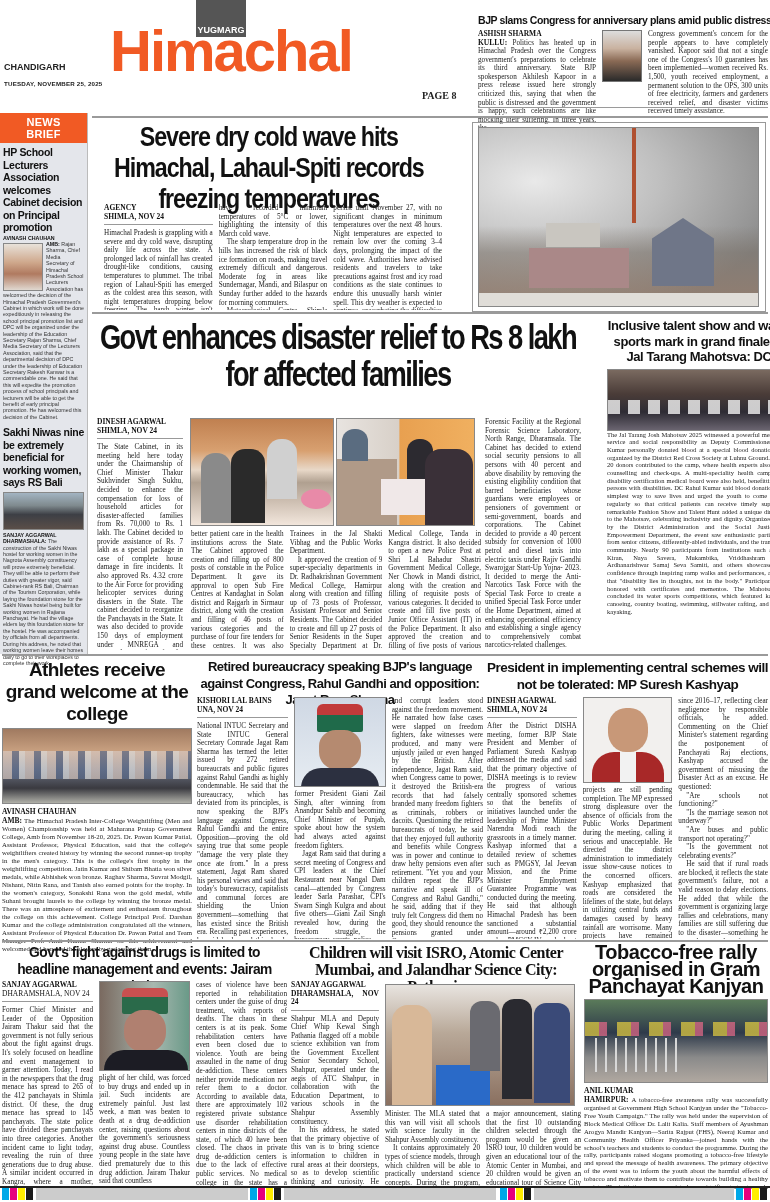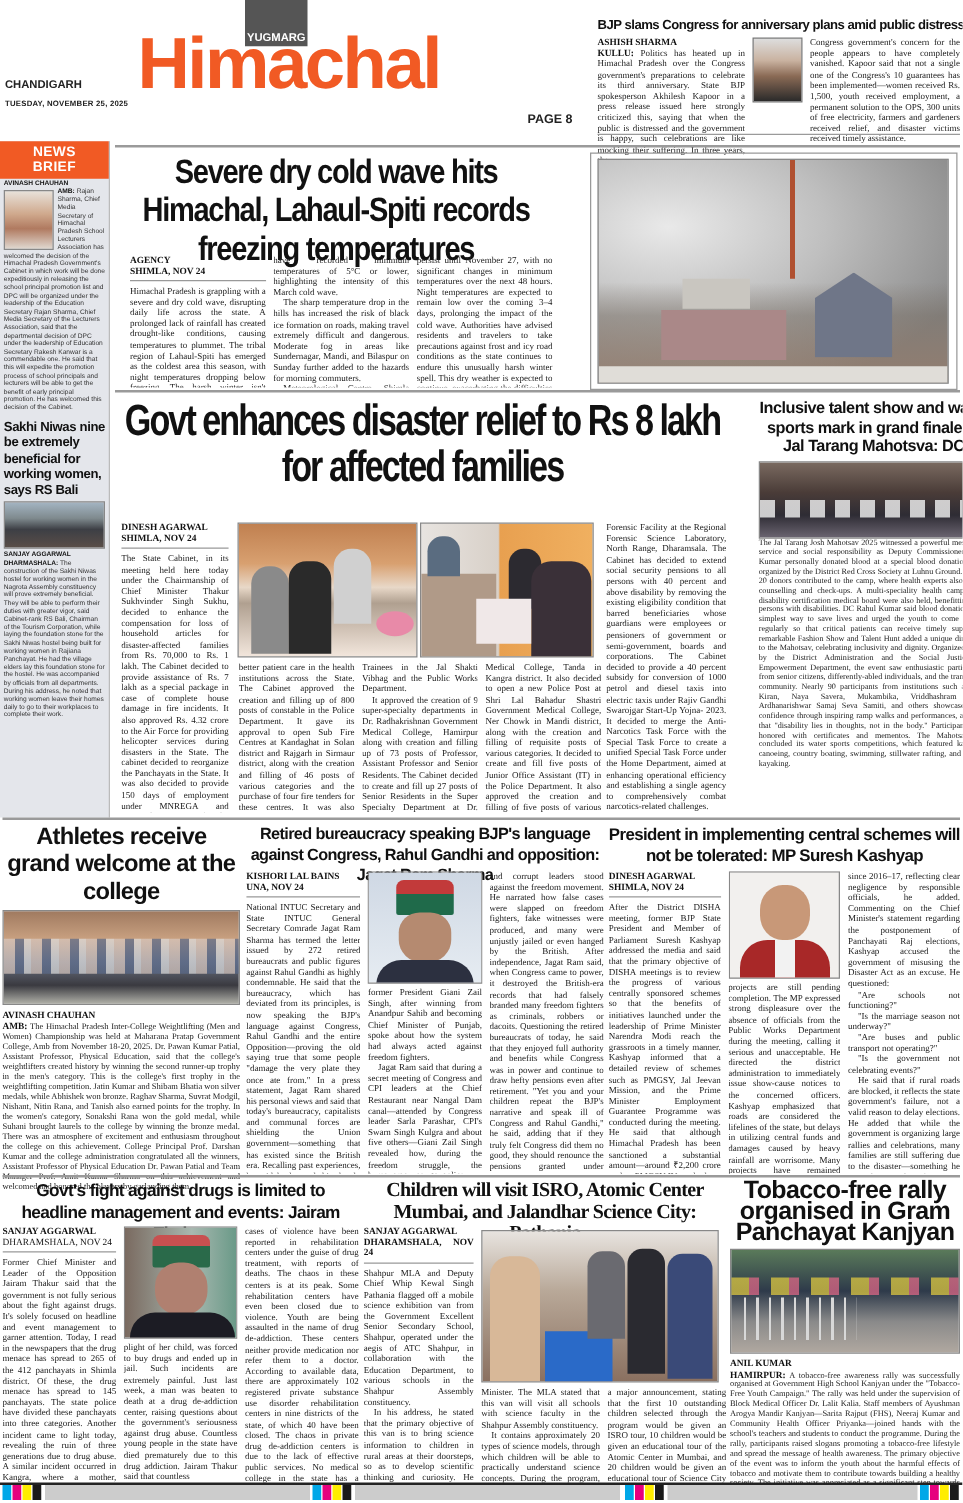--- a/index.html
+++ b/index.html
@@ -15,21 +15,21 @@
 .photo{position:absolute;overflow:hidden;border:1px solid #888}
 .cols{position:absolute;display:flex;gap:6px}
 .cols > div{flex:1;overflow:hidden}
 p.ind{text-indent:8px}
 
 
 .mast-city{left:4px;top:62px;font-family:"Liberation Sans",sans-serif;font-weight:bold;font-size:9px;color:#222}
 .mast-date{left:4px;top:80px;font-family:"Liberation Sans",sans-serif;font-weight:bold;font-size:6.2px;color:#222;letter-spacing:0.2px}
 .mast-yug{left:196px;top:0;width:50px;height:37px;background:#555;color:#fff;font-family:"Liberation Sans",sans-serif;font-weight:bold;font-size:9px;text-align:center;padding-top:25px}
 .mast-title{left:110px;top:8px;font-family:"Liberation Sans",sans-serif;font-weight:bold;font-size:58px;line-height:86px;color:#f15a24;letter-spacing:-2px}
-.mast-page{left:422px;top:90px;font-family:Liberation Sans, sans-serif;font-weight:bold;font-size:10px;color:#222}
+.mast-page{left:422px;top:90px;font-family:Liberation Serif, serif;font-weight:bold;font-size:10px;color:#222}
 
 
 .nb{left:0;top:113px;width:88px;height:541px;background:#e4e6eb;border-right:1px solid #bbb}
 .nb-head{background:#f15a24;color:#fff;font-family:"Liberation Sans",sans-serif;font-weight:bold;font-size:11px;text-align:center;padding:3px 17px;letter-spacing:0.3px}
 .nb-h{font-family:"Liberation Sans",sans-serif;font-weight:bold;font-size:10.5px;line-height:12.5px;color:#111;padding:3px 3px 0;letter-spacing:-0.3px}
 .nb-text{font-family:"Liberation Sans",sans-serif;font-size:5.3px;line-height:6.4px;color:#333;padding:0 3px}
 .nb-text b{color:#111}
 
 
 .cbar{position:absolute;top:1188px;height:12px;background:#ccc}
@@ -53,20 +53,21 @@
       <span>Politics has heated up in Himachal Pradesh over the Congress government's preparations to celebrate its third anniversary. State BJP spokesperson Akhilesh Kapoor in a press release issued here strongly criticized this, saying that when the public is distressed and the government is happy, such celebrations are like mocking their suffering. In three years, the</span>
     </div>
     <div style="width:40px;height:52px;background:linear-gradient(180deg,#ddd 0%,#c9b2a0 35%,#8a6a55 60%,#2a2a2a 100%);border:1px solid #777;flex:none;"></div>
     <div style="flex:1;" class="body-text">Congress government's concern for the people appears to have completely vanished. Kapoor said that not a single one of the Congress's 10 guarantees has been implemented—women received Rs. 1,500, youth received employment, a permanent solution to the OPS, 300 units of free electricity, farmers and gardeners received relief, and disaster victims received timely assistance.</div>
   </div>
 </div>
 <div class="rule" style="left:478px;top:107px;width:290px;height:1px;"></div>
 
 <div class="abs nb">
   <div class="nb-head">NEWS BRIEF</div>
+  <div class="nb-h">HP School Lecturers Association welcomes Cabinet decision on Principal promotion</div>
   <div class="nb-text" style="margin-top:1px;">
     <div style="font-weight:bold;color:#111;">AVINASH CHAUHAN</div>
     <div style="float:left;width:40px;height:48px;margin:2px 3px 1px 0;border:1px solid #888;background:linear-gradient(180deg,#e8e2da 0%,#cfa88c 40%,#b07a60 65%,#e0d8d0 100%);"></div>
     <b>AMB:</b>
     <span>Rajan Sharma, Chief Media Secretary of Himachal Pradesh School Lecturers Association has welcomed the decision of the Himachal Pradesh Government's Cabinet in which work will be done expeditiously in releasing the school principal promotion list and DPC will be organized under the leadership of the Education Secretary Rajan Sharma, Chief Media Secretary of the Lecturers Association, said that the departmental decision of DPC under the leadership of Education Secretary Rakesh Kanwar is a commendable one. He said that this will expedite the promotion process of school principals and lecturers will be able to get the benefit of early principal promotion. He has welcomed this decision of the Cabinet.</span>
   </div>
   <div class="nb-h" style="margin-top:3px;clear:both;">Sakhi Niwas nine be extremely beneficial for working women, says RS Bali</div>
   <div style="margin:3px 3px 2px;height:38px;border:1px solid #888;background:linear-gradient(180deg,#a3b4c2 0%,#7f8a8e 35%,#3d3f45 60%,#5a4e48 100%);"></div>
   <div class="nb-text">
     <b>SANJAY AGGARWAL</b><br>

